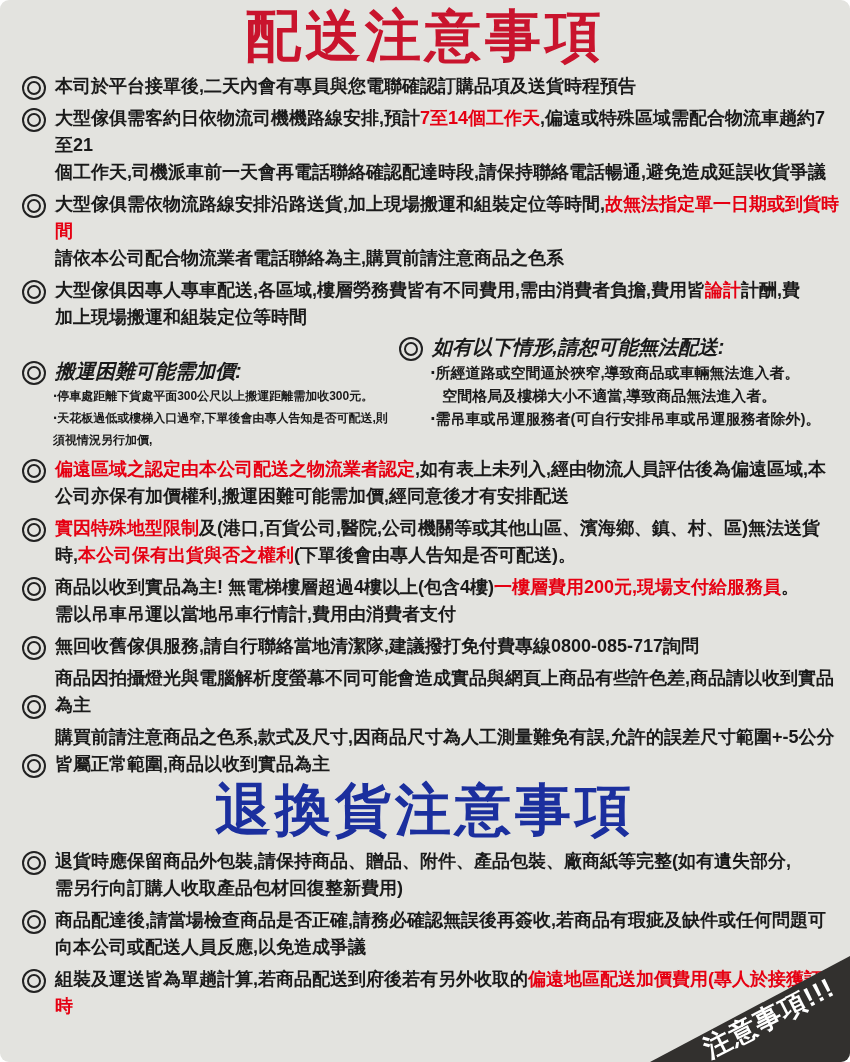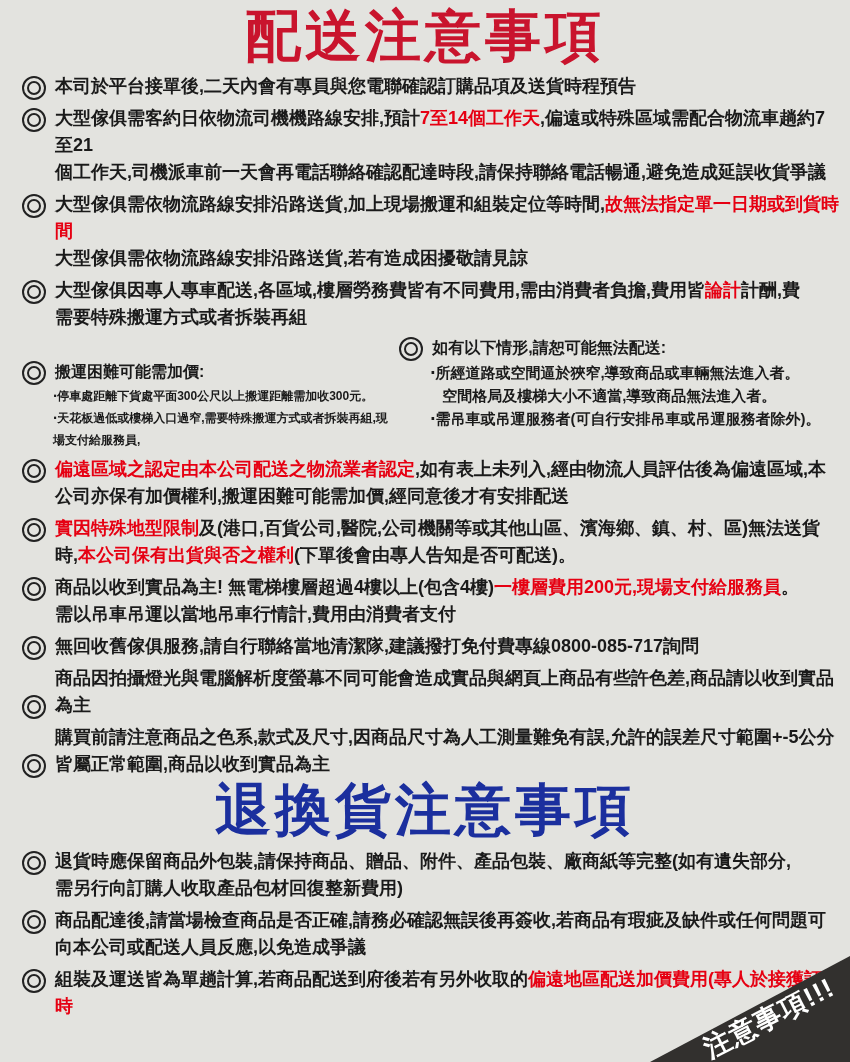--- a/index.html
+++ b/index.html
@@ -4,20 +4,21 @@
 <style>
   html,body{margin:0;padding:0;}
   .page{
     position:relative;
     width:850px;height:1062px;
     background:var(--c-bg,#e3e3df);
     font-family:"Liberation Sans","DejaVu Sans",sans-serif;
     font-weight:bold;
     color:var(--c-black,#1a1a1a);
     overflow:hidden;
+    border-radius:9px;
   }
   .title{
     text-align:center;
     font-size:56px;
     font-weight:900;
     letter-spacing:4px;
     line-height:1.08;
     margin:0;
   }
   .title.red{color:var(--c-title-red,#c9142d);padding-top:6px;}
@@ -35,21 +36,21 @@
   .bullet-icon::after{content:'';width:10px;height:10px;border:2px solid #222;border-radius:50%;}
   .bullet-text{font-size:18px;line-height:27px;letter-spacing:0px;}
   .seg.black{color:var(--c-black,#1a1a1a);}
   .seg.red{color:var(--c-red,#e60012);}
   .cols{display:flex;width:100%;}
   .col{box-sizing:border-box;}
   .col0{width:46%;padding-top:24px;}
   .col1{width:54%;}
   .col-head{display:flex;align-items:flex-start;}
   .col-head .bullet-icon{margin-top:1px;}
-  .col-heading{font-size:16px;line-height:23px;}
+  .col-heading{font-size:20px;line-height:23px;font-style:italic;}
   .sub-item{line-height:22px;padding-left:31px;}
   .col0 .sub-item{font-size:12px;}
   .col1 .sub-item{font-size:15px;line-height:23px;}
   .sub-item.indent{padding-left:43px;}
   .corner-ribbon{
     position:absolute;right:0;bottom:0;
     width:200px;height:106px;
     background:var(--c-ribbon,#32302e);
     clip-path:polygon(100% 0,100% 100%,0 100%);
   }
@@ -70,34 +71,34 @@
       <div class="bullet-row">
         <span class="bullet-icon"></span>
         <div class="bullet-text"><span class="seg black">本司於平台接單後,二天內會有專員與您電聯確認訂購品項及送貨時程預告</span></div>
       </div>
       <div class="bullet-row">
         <span class="bullet-icon"></span>
         <div class="bullet-text"><span class="seg black">大型傢俱需客約日依物流司機機路線安排,預計</span><span class="seg red">7至14個工作天</span><span class="seg black">,偏遠或特殊區域需配合物流車趟約7至21</span><br><span class="seg black">個工作天,司機派車前一天會再電話聯絡確認配達時段,請保持聯絡電話暢通,避免造成延誤收貨爭議</span></div>
       </div>
       <div class="bullet-row">
         <span class="bullet-icon"></span>
-        <div class="bullet-text"><span class="seg black">大型傢俱需依物流路線安排沿路送貨,加上現場搬運和組裝定位等時間,</span><span class="seg red">故無法指定單一日期或到貨時間</span><br><span class="seg black">大型傢俱需依物流路線安排沿路送貨,若有造成困擾敬請見諒</span></div>
+        <div class="bullet-text"><span class="seg black">大型傢俱需依物流路線安排沿路送貨,加上現場搬運和組裝定位等時間,</span><span class="seg red">故無法指定單一日期或到貨時間</span><br><span class="seg black">請依本公司配合物流業者電話聯絡為主,購買前請注意商品之色系</span></div>
       </div>
       <div class="bullet-row">
         <span class="bullet-icon"></span>
-        <div class="bullet-text"><span class="seg black">大型傢俱因專人專車配送,各區域,樓層勞務費皆有不同費用,需由消費者負擔,費用皆</span><span class="seg red">論計</span><span class="seg black">計酬,費</span><br><span class="seg black">需要特殊搬運方式或者拆裝再組</span></div>
+        <div class="bullet-text"><span class="seg black">大型傢俱因專人專車配送,各區域,樓層勞務費皆有不同費用,需由消費者負擔,費用皆</span><span class="seg red">論計</span><span class="seg black">計酬,費</span><br><span class="seg black">加上現場搬運和組裝定位等時間</span></div>
       </div>
       <div class="bullet-row cols">
         <div class="col col0">
           <div class="col-head">
             <span class="bullet-icon"></span>
             <span class="col-heading">搬運困難可能需加價:</span>
           </div>
           <div class="sub-item">‧停車處距離下貨處平面300公尺以上搬運距離需加收300元。</div>
-          <div class="sub-item">‧天花板過低或樓梯入口過窄,需要特殊搬運方式或者拆裝再組,現場支付給服務員,</div>
+          <div class="sub-item">‧天花板過低或樓梯入口過窄,下單後會由專人告知是否可配送,則須視情況另行加價,</div>
         </div>
         <div class="col col1">
           <div class="col-head">
             <span class="bullet-icon"></span>
             <span class="col-heading">如有以下情形,請恕可能無法配送:</span>
           </div>
           <div class="sub-item">‧所經道路或空間逼於狹窄,導致商品或車輛無法進入者。</div>
           <div class="sub-item indent">空間格局及樓梯大小不適當,導致商品無法進入者。</div>
           <div class="sub-item">‧需吊車或吊運服務者(可自行安排吊車或吊運服務者除外)。</div>
         </div>

